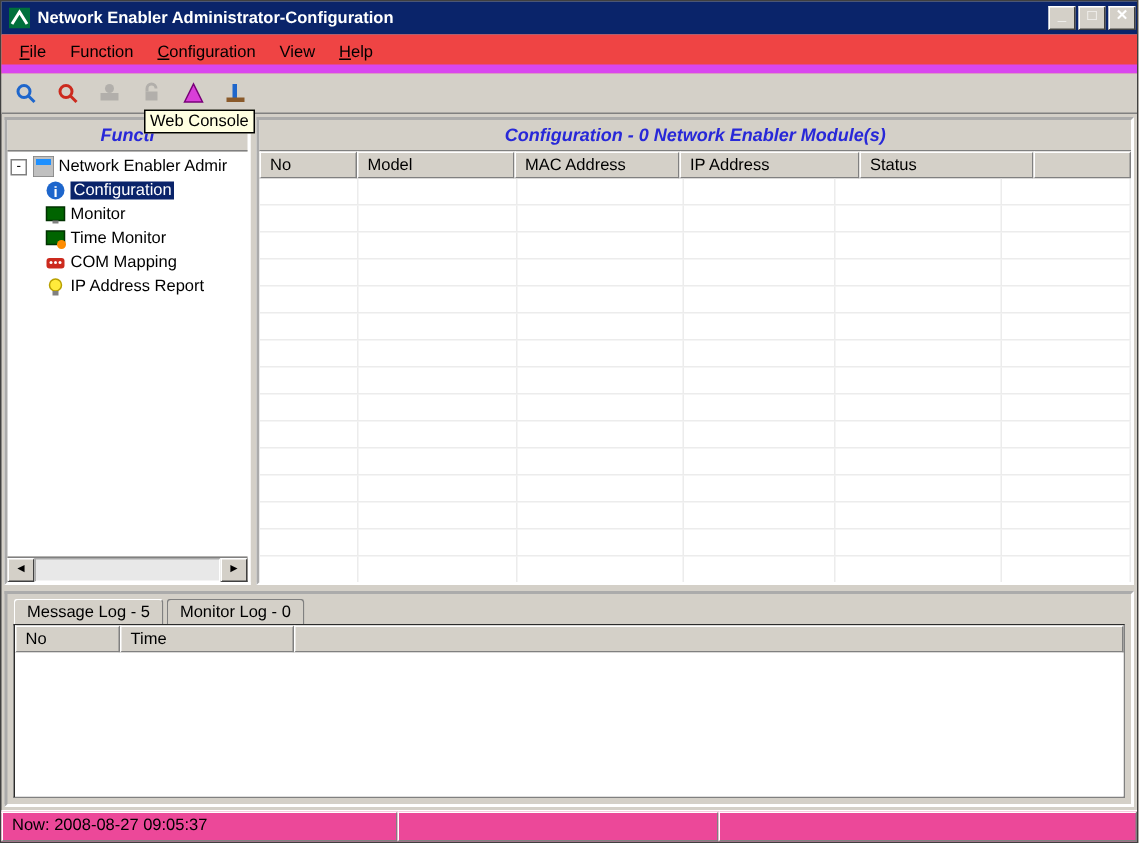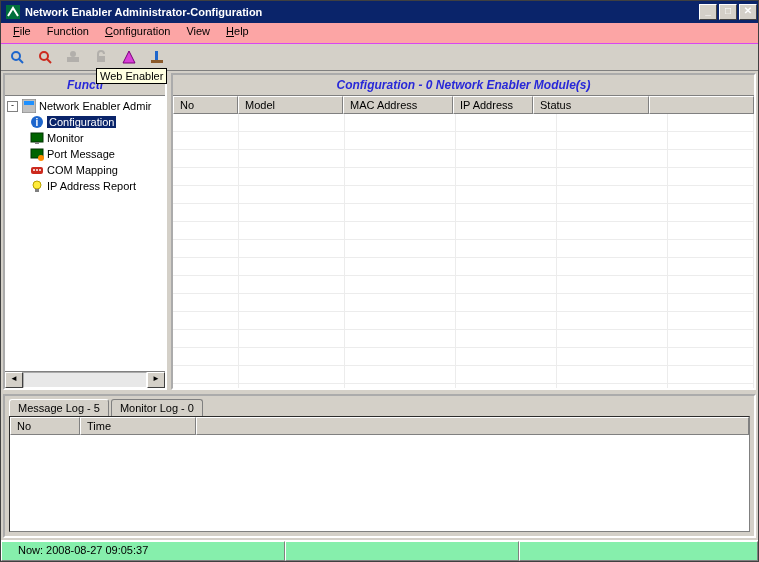--- a/index.html
+++ b/index.html
@@ -17,22 +17,22 @@
     }
     .titlebar .tb-icon { width: 16px; height: 16px; margin-right: 4px; display: flex; align-items: center; justify-content: center;}
     .titlebar .tb-text { flex: 1; }
     .winbtns { display: flex; }
     .winbtn {
       width: 16px; height: 14px; margin: 1px; background: #d4d0c8;
       border: 1px solid #fff; border-right-color:#404040; border-bottom-color:#404040;
       font-size: 10px; line-height: 12px; text-align: center; font-family: "Marlett", Arial;
     }
     .menubar {
-      height: 20px; display: flex; align-items: flex-start; padding: 0 4px;
-      background: #fca5a5; border-bottom: 1px solid #d946ef;
+      height: 20px; display: flex; align-items: flex-end; padding: 0 4px;
+      background: #ef4444; border-bottom: 6px solid #d946ef;
     }
     .menuitem { padding: 2px 8px; cursor: default; }
     .menuitem .ul { text-decoration: underline; }
     .toolbar {
       height: 26px; display: flex; align-items: center; padding: 0 4px; gap: 4px;
       background: #d4d0c8; border-bottom: 1px solid #808080;
       position: relative;
     }
     .tbtn {
       width: 22px; height: 22px; display: flex; align-items: center; justify-content: center;
@@ -93,21 +93,21 @@
     .tab.active { background: #d4d0c8; border-color:#fff #808080 #d4d0c8 #fff; z-index: 2;}
     .log-grid {
       flex:1; margin: 0 4px 4px 4px; background:#fff; border: 1px inset #808080;
       display: flex; flex-direction: column;
     }
     .statusbar {
       height: 20px; display:flex; border-top: 1px solid #fff;
     }
     .status-cell {
       border: 1px solid #808080; border-top-color:#fff; border-left-color:#fff;
-      padding: 2px 16px; background:#86efac;
+      padding: 2px 6px; background:#ec4899;
     }
     svg { display:block; }
   </style>
 </head>
 <body>
 
 <div class="window">
 
   <div class="titlebar">
     <span class="tb-icon">
@@ -161,21 +161,21 @@
       <svg width="16" height="16">
           <path d="M2 14 L8 2 L14 14 Z" fill="#d83fd8" stroke="#7a007a"></path>
         </svg>
     </div>
     <div class="tbtn">
       <svg width="16" height="16">
           <rect x="6" y="2" width="3" height="12" fill="#1e66cc"></rect>
           <rect x="2" y="11" width="12" height="3" fill="#8a5a2b"></rect>
         </svg>
     </div>
-    <div class="tooltip-box">Web Enabler</div>
+    <div class="tooltip-box">Web Console</div>
   </div>
 
   <div class="main-row">
 
     <div class="left-panel">
       <div class="panel-header">Functi</div>
       <div class="tree">
         <div class="tree-row">
           <span class="exp">-</span>
           <span class="ticon">
@@ -207,21 +207,21 @@
           <span class="label">Monitor</span>
         </div>
         <div class="tree-row">
           <span class="indent" style="width:22px"></span>
           <span class="ticon">
               <svg width="14" height="14">
                 <rect x="1" y="2" width="12" height="9" fill="#006400" stroke="#003200"></rect>
                 <circle cx="11" cy="11" r="3" fill="#ff8c00"></circle>
               </svg>
             </span>
-          <span class="label">Port Message</span>
+          <span class="label">Time Monitor</span>
         </div>
         <div class="tree-row">
           <span class="indent" style="width:22px"></span>
           <span class="ticon">
               <svg width="14" height="14">
                 <rect x="1" y="4" width="12" height="7" fill="#cc2a1e" rx="2"></rect>
                 <circle cx="4" cy="7" r="1" fill="#fff"></circle>
                 <circle cx="7" cy="7" r="1" fill="#fff"></circle>
                 <circle cx="10" cy="7" r="1" fill="#fff"></circle>
               </svg>
@@ -245,21 +245,21 @@
         <div class="sbtn">►</div>
       </div>
     </div>
 
     <div class="right-panel">
       <div class="panel-header" style="background:#d4d0c8">Configuration - 0 Network Enabler Module(s)</div>
       <div class="grid-header-row">
         <div class="grid-header-cell" style="width:65px">No</div>
         <div class="grid-header-cell" style="width:105px">Model</div>
         <div class="grid-header-cell" style="width:110px">MAC Address</div>
-        <div class="grid-header-cell" style="width:80px">IP Address</div>
+        <div class="grid-header-cell" style="width:120px">IP Address</div>
         <div class="grid-header-cell" style="width:116px">Status</div>
         <div class="grid-header-cell" style="flex:1"></div>
       </div>
       <div class="grid-body">
 
         <div class="hline">
             <div class="cell" style="width:65px"></div>
             <div class="cell" style="width:105px"></div>
             <div class="cell" style="width:110px"></div>
             <div class="cell" style="width:100px"></div>

